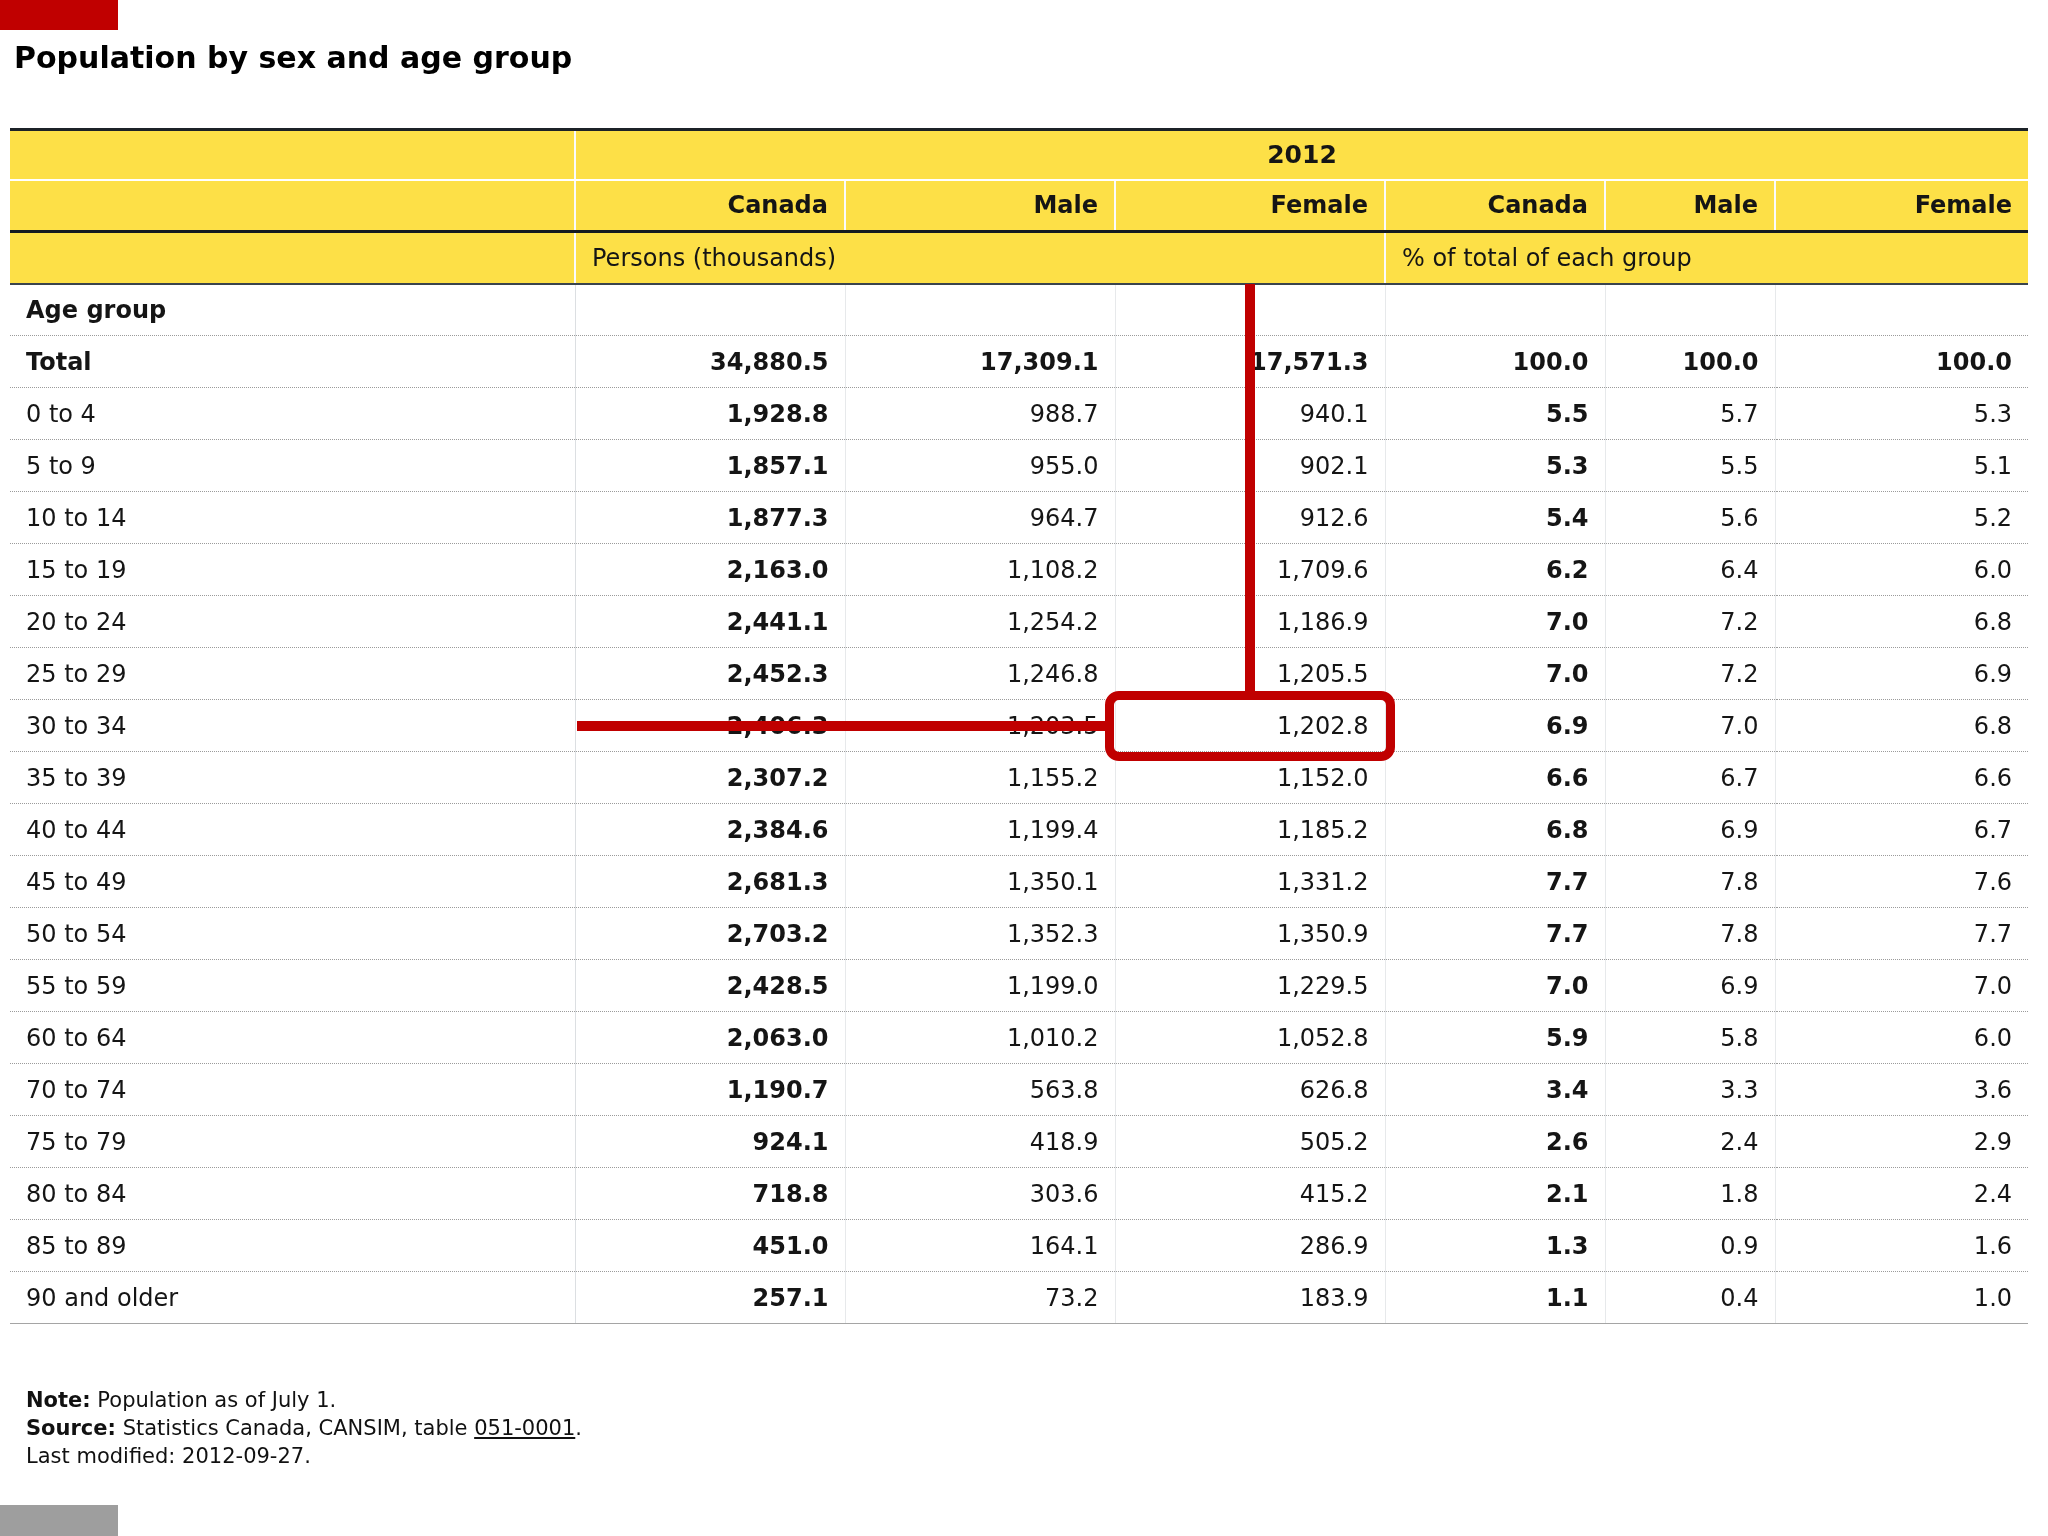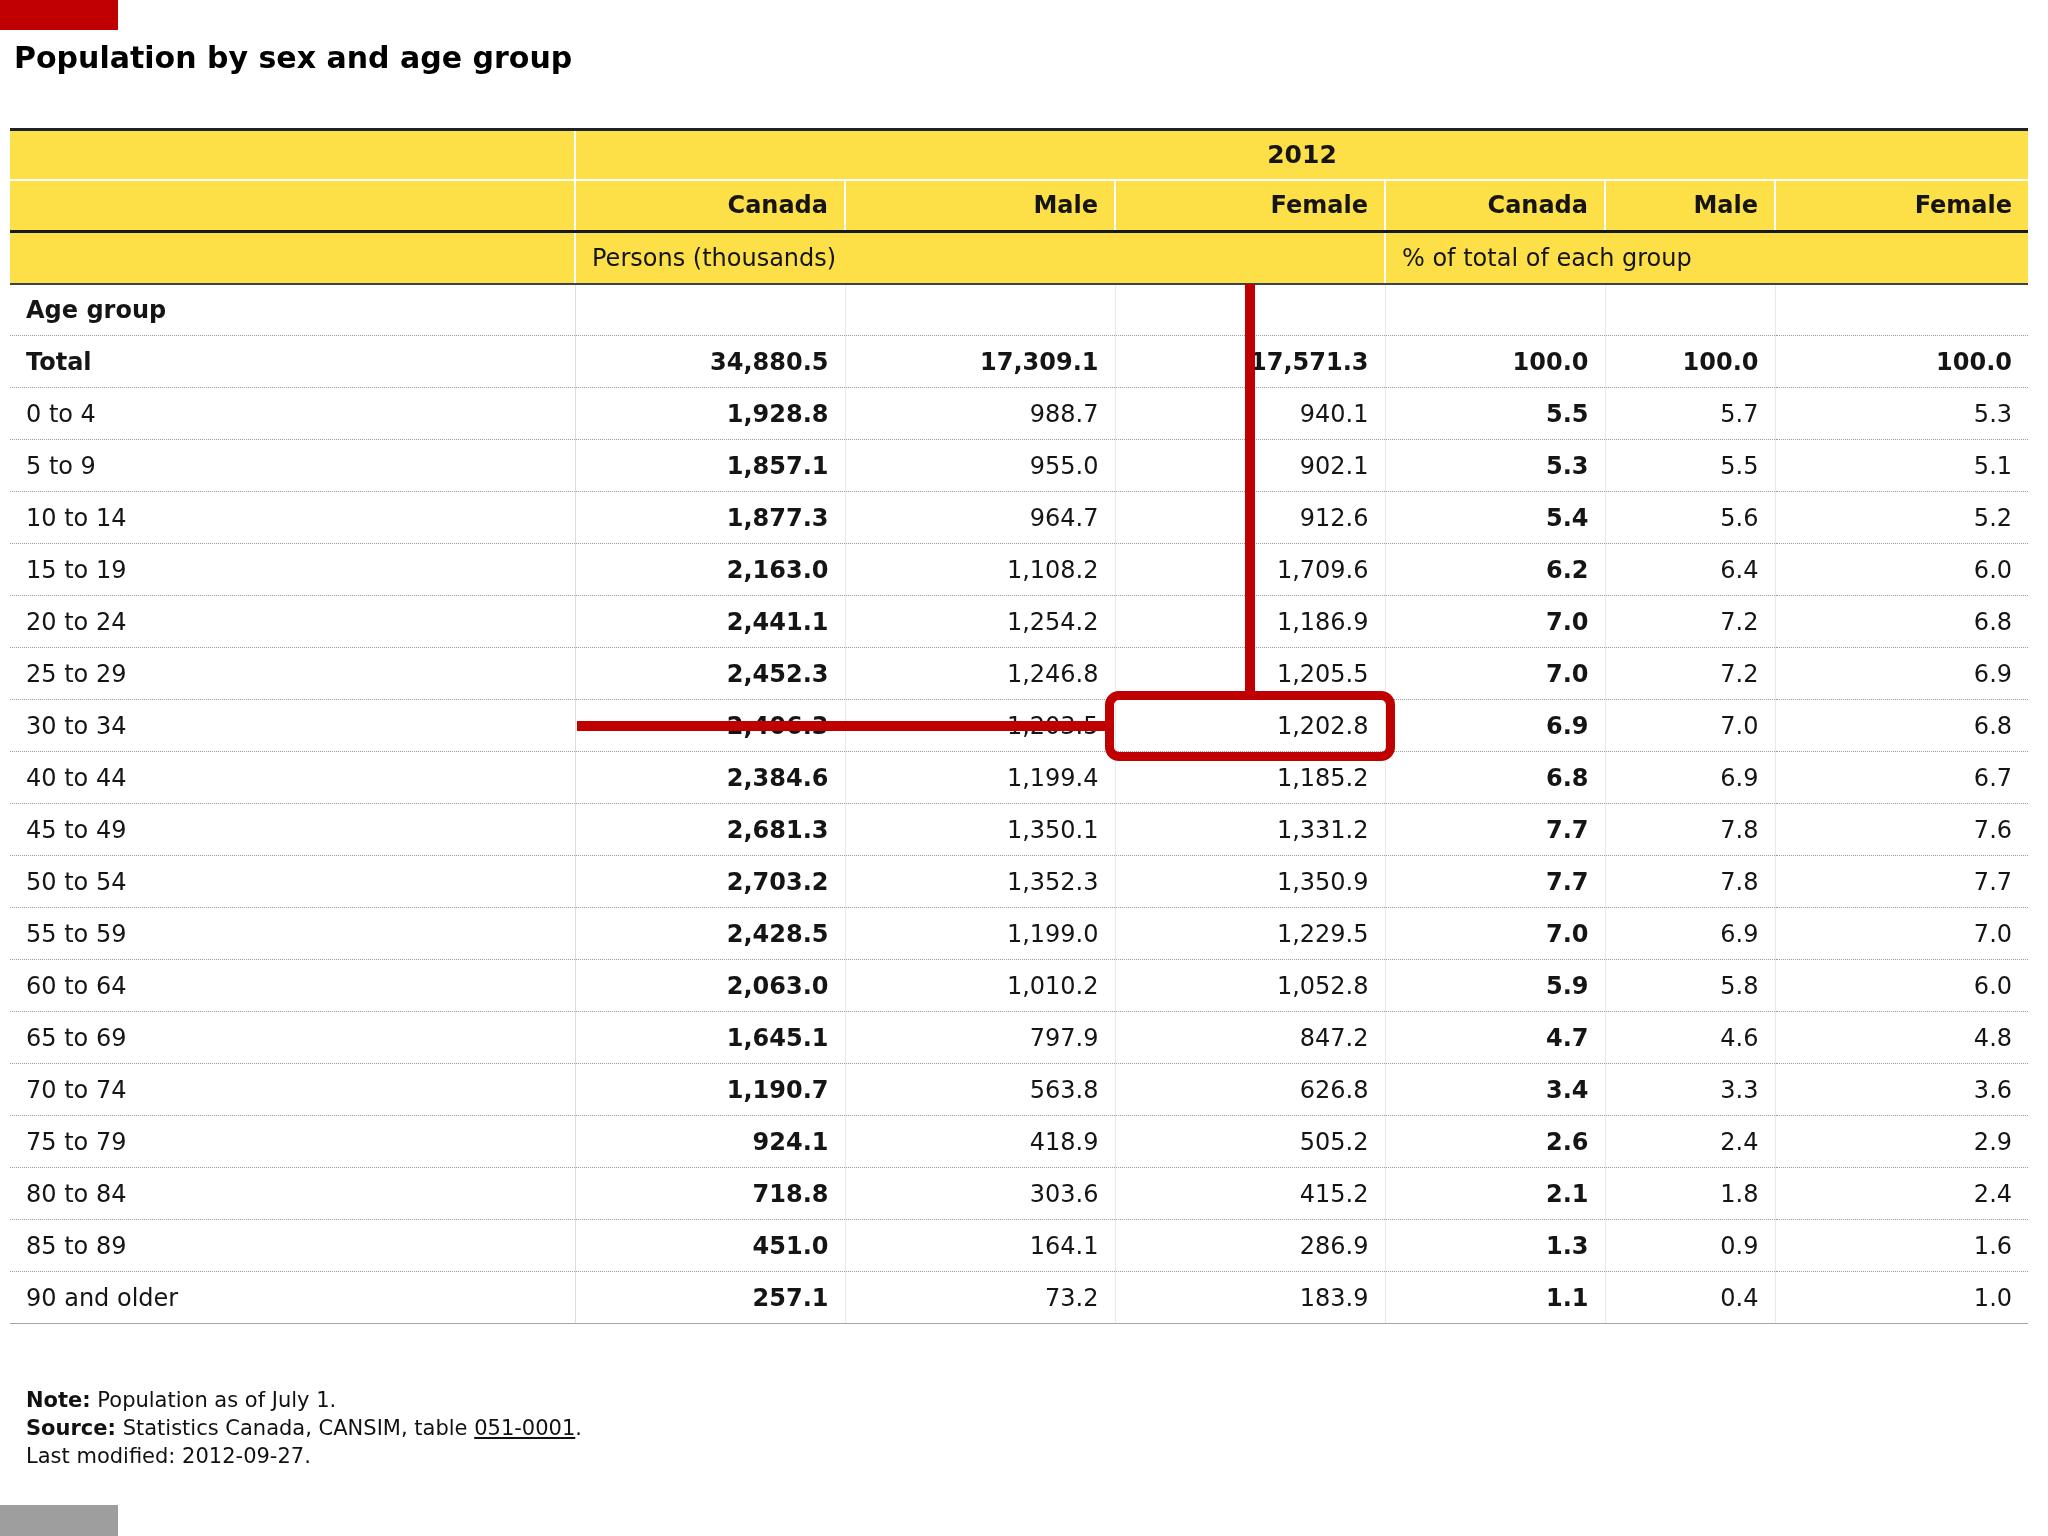--- a/index.html
+++ b/index.html
@@ -169,20 +169,29 @@
         <tr class="data-row">
           <th class="row-label">30 to 34</th>
           <td class="cell bold">2,406.3</td>
           <td class="cell">1,203.5</td>
           <td class="cell">1,202.8</td>
           <td class="cell bold">6.9</td>
           <td class="cell">7.0</td>
           <td class="cell">6.8</td>
         </tr>
         <tr class="data-row">
+          <th class="row-label">35 to 39</th>
+          <td class="cell bold">2,307.2</td>
+          <td class="cell">1,155.2</td>
+          <td class="cell">1,152.0</td>
+          <td class="cell bold">6.6</td>
+          <td class="cell">6.7</td>
+          <td class="cell">6.6</td>
+        </tr>
+        <tr class="data-row">
           <th class="row-label">40 to 44</th>
           <td class="cell bold">2,384.6</td>
           <td class="cell">1,199.4</td>
           <td class="cell">1,185.2</td>
           <td class="cell bold">6.8</td>
           <td class="cell">6.9</td>
           <td class="cell">6.7</td>
         </tr>
         <tr class="data-row">
           <th class="row-label">45 to 49</th>
@@ -214,29 +223,20 @@
         <tr class="data-row">
           <th class="row-label">60 to 64</th>
           <td class="cell bold">2,063.0</td>
           <td class="cell">1,010.2</td>
           <td class="cell">1,052.8</td>
           <td class="cell bold">5.9</td>
           <td class="cell">5.8</td>
           <td class="cell">6.0</td>
         </tr>
         <tr class="data-row">
-          <th class="row-label">65 to 69</th>
-          <td class="cell bold">1,645.1</td>
-          <td class="cell">797.9</td>
-          <td class="cell">847.2</td>
-          <td class="cell bold">4.7</td>
-          <td class="cell">4.6</td>
-          <td class="cell">4.8</td>
-        </tr>
-        <tr class="data-row">
           <th class="row-label">70 to 74</th>
           <td class="cell bold">1,190.7</td>
           <td class="cell">563.8</td>
           <td class="cell">626.8</td>
           <td class="cell bold">3.4</td>
           <td class="cell">3.3</td>
           <td class="cell">3.6</td>
         </tr>
         <tr class="data-row">
           <th class="row-label">75 to 79</th>

